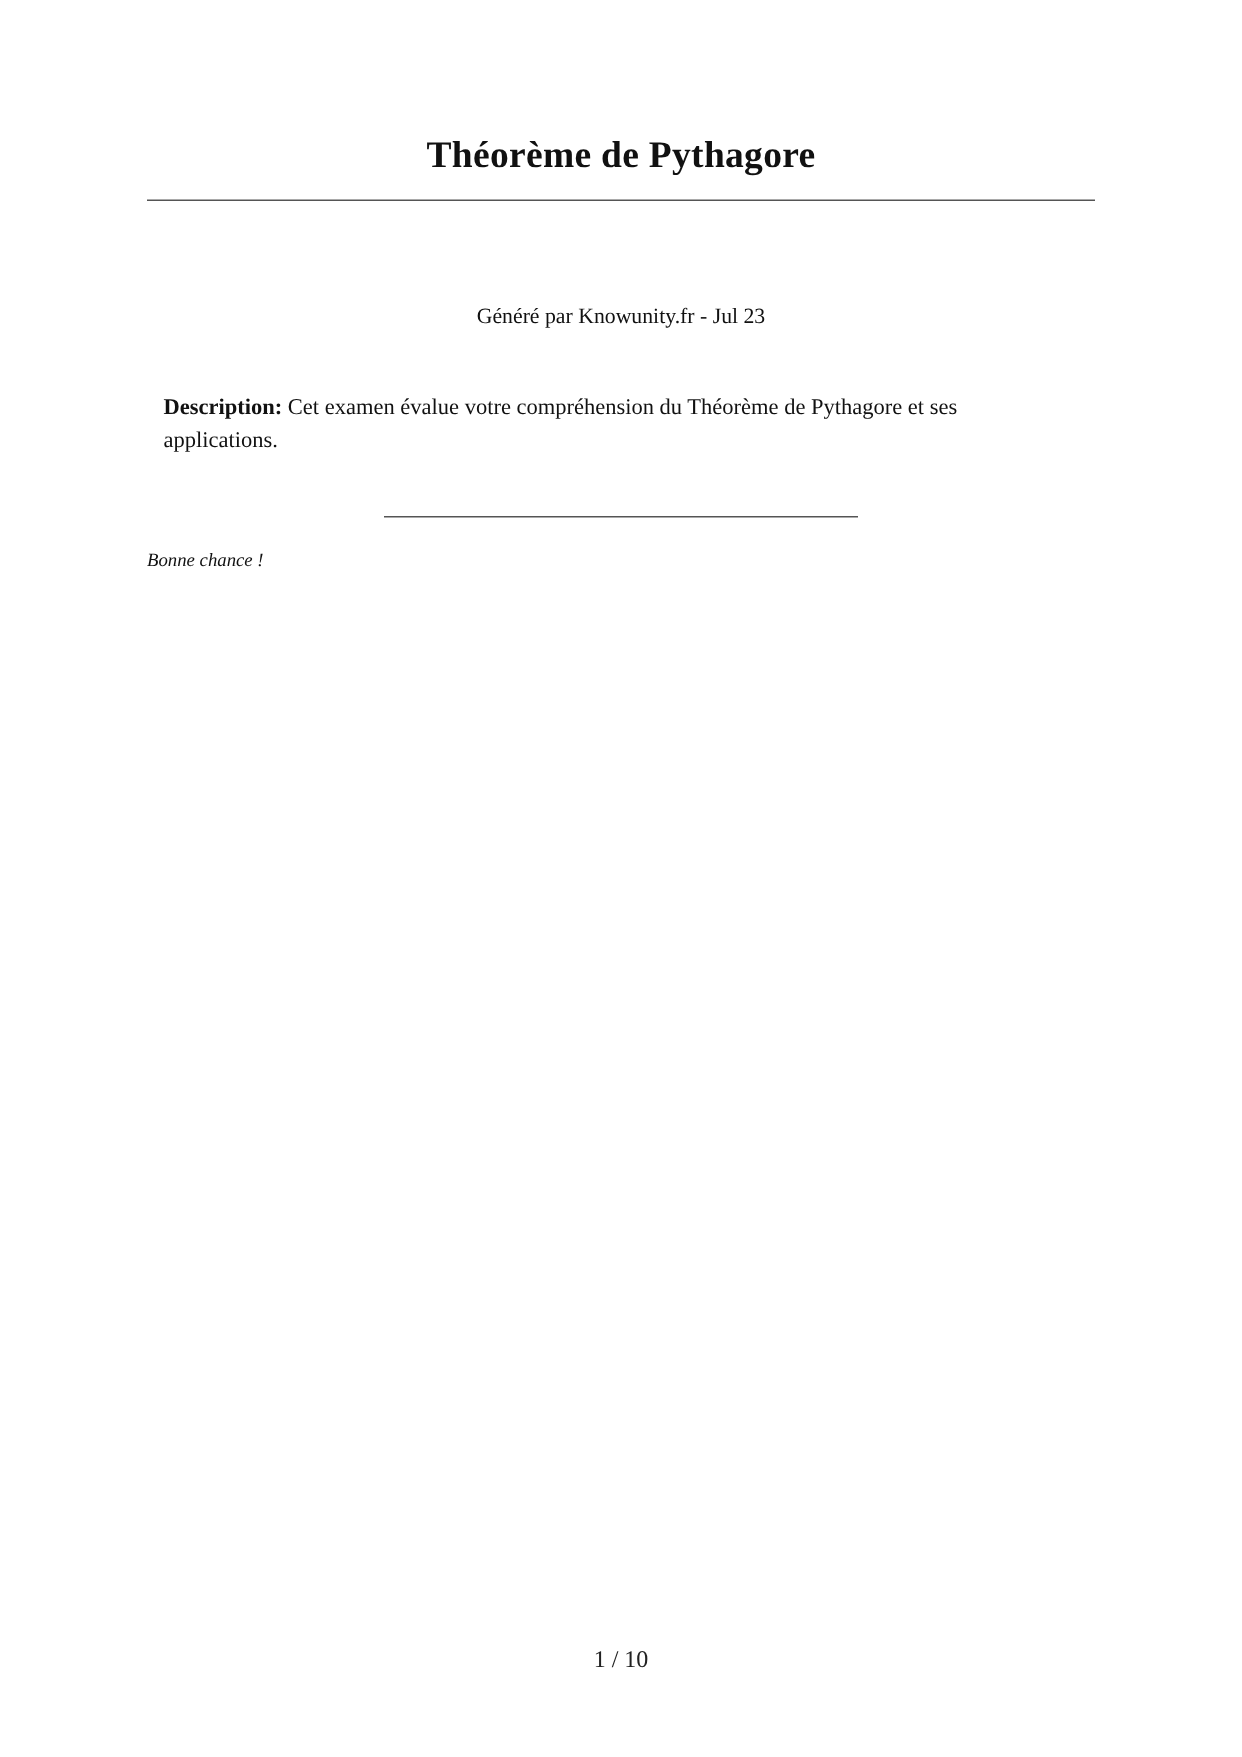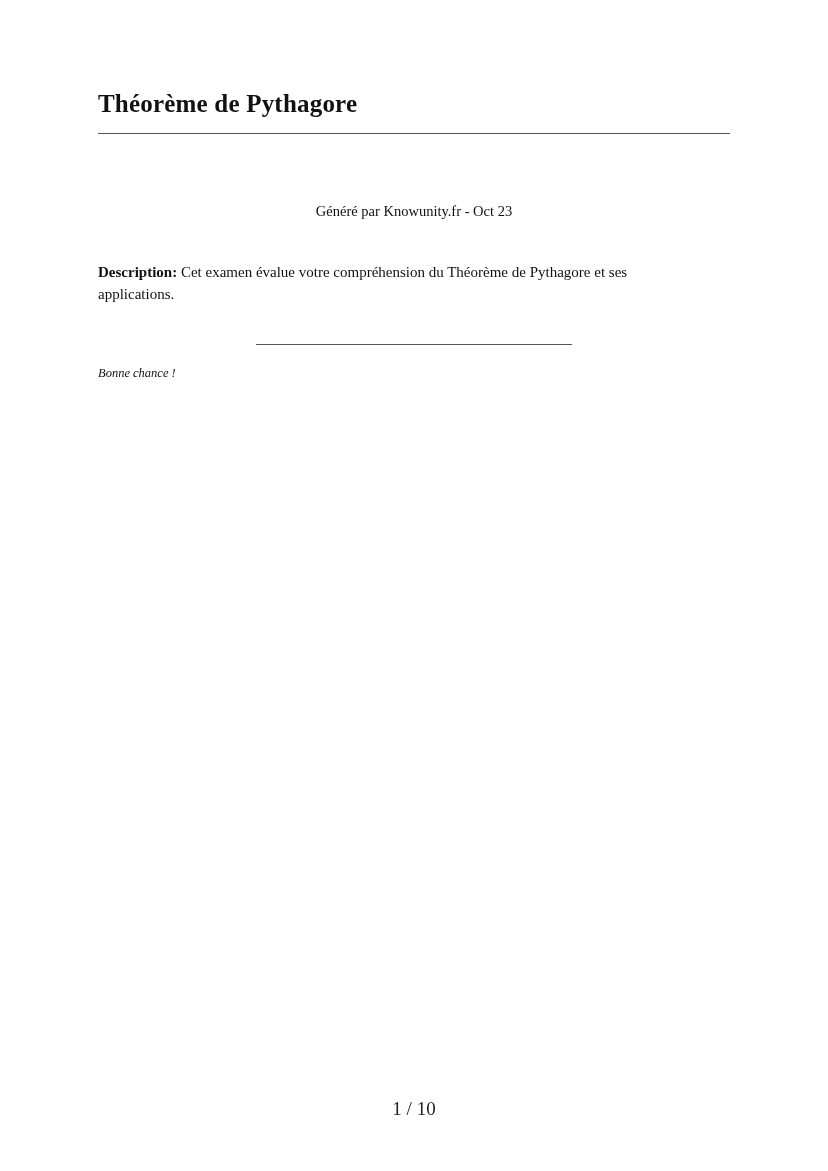--- a/index.html
+++ b/index.html
@@ -31,21 +31,21 @@
     top: 0;
     width: 632px;
     height: 1171px;
   }
 
   .doc-title {
     position: absolute;
     top: 90px;
     left: 0;
     width: 632px;
-    text-align: left;
+    text-align: center;
     font-size: 25px;
     font-weight: bold;
     letter-spacing: 0.2px;
     color: #111111;
     font-family: "Liberation Serif", serif;
   }
 
   .title-rule {
     position: absolute;
     top: 133px;
@@ -61,21 +61,21 @@
     left: 0;
     width: 632px;
     text-align: center;
     font-size: 14.5px;
     color: #111111;
   }
 
   .description-block {
     position: absolute;
     top: 261px;
-    left: 0;
+    left: 11px;
     width: 578px;
     font-size: 15px;
     line-height: 22px;
     color: #111111;
     text-align: left;
   }
 
   .description-label {
     font-weight: bold;
   }
@@ -98,35 +98,35 @@
     font-style: italic;
     color: #111111;
   }
 
   .page-number {
     position: absolute;
     top: 1098px;
     left: 0;
     width: 632px;
     text-align: center;
-    font-size: 19px;
+    font-size: 16px;
     color: #222222;
   }
 </style>
 </head>
 <body>
 
 <div class="page">
   <div class="content">
 
     <div class="doc-title">Théorème de Pythagore</div>
 
     <div class="title-rule"></div>
 
-    <div class="generated-line">Généré par Knowunity.fr - Oct 23</div>
+    <div class="generated-line">Généré par Knowunity.fr - Jul 23</div>
 
     <div class="description-block">
       <span class="description-label">Description:</span><span> Cet examen évalue votre compréhension du Théorème de Pythagore et ses applications.</span>
     </div>
 
     <div class="mid-rule"></div>
 
     <div class="good-luck">Bonne chance !</div>
 
     <div class="page-number">1 / 10</div>

